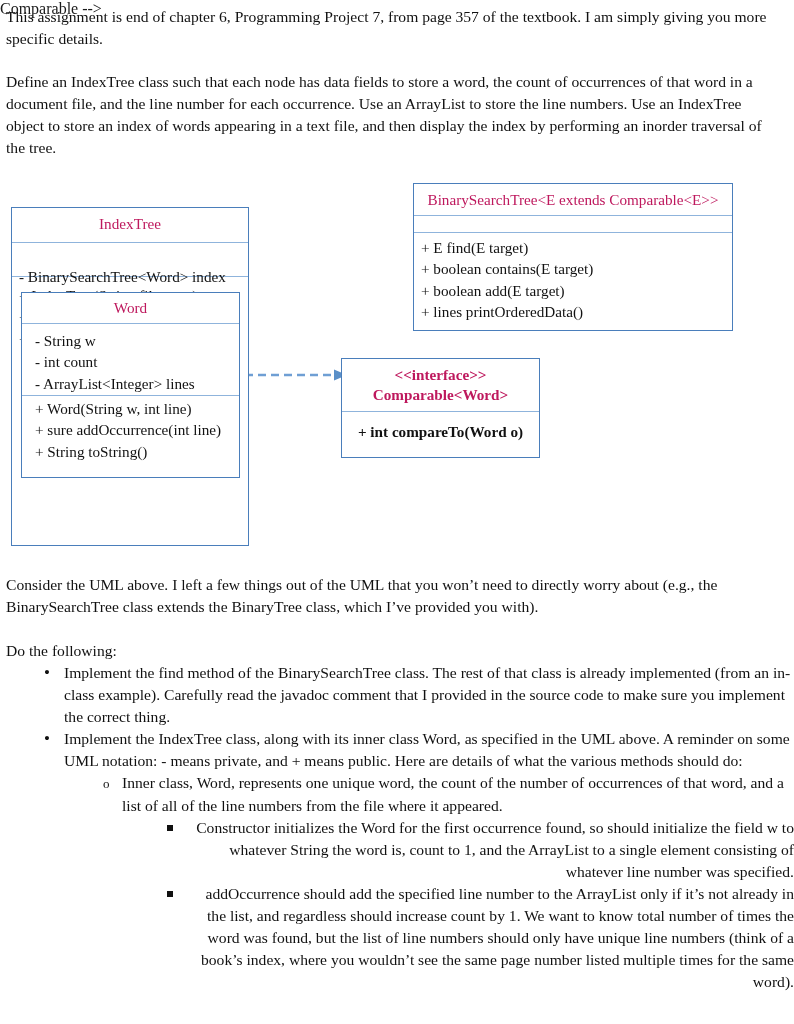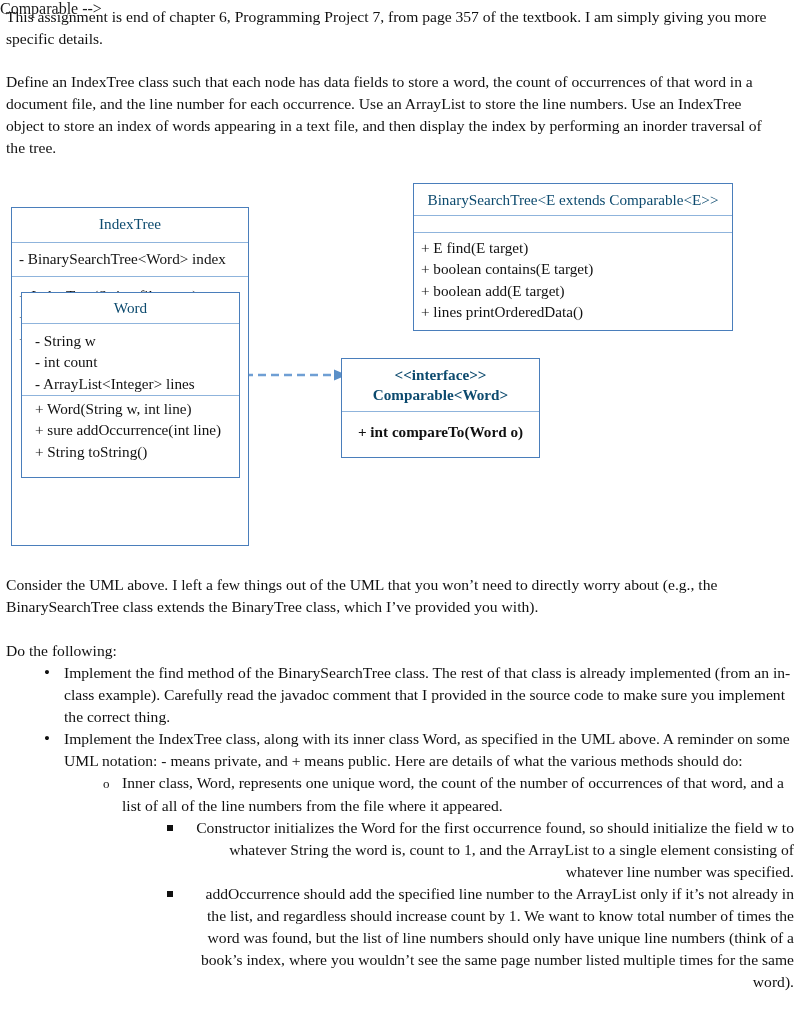--- a/index.html
+++ b/index.html
@@ -86,31 +86,31 @@
     font-size: 15.2px;
     line-height: 21.4px;
     color: #111111;
   }
   .uml-title {
     box-sizing: border-box;
     text-align: center;
     padding: 6px 6px 7px 6px;
     font-size: 15.2px;
     line-height: 20px;
-    color: #0c4a6e;
+    color: #be185d;
   }
   .uml-row { white-space: nowrap; }
 
   
   #box-indextree {
     left: 11px; top: 207px;
     width: 238px; height: 339px;
   }
   #indextree-title { height: 34px; }
-  #indextree-attrs { height: 34px; padding-top: 5px; }
+  #indextree-attrs { height: 34px; padding-top: 23px; }
   #indextree-ops   { height: 270px; padding-top: 8px; }
 
   
   #box-word {
     left: 9px; top: 84px;
     width: 219px; height: 186px;
     position: absolute;
   }
   #word-title { height: 30px; padding-top: 5px; }
   #word-attrs { height: 72px; padding: 6px 7px 0 13px; }

